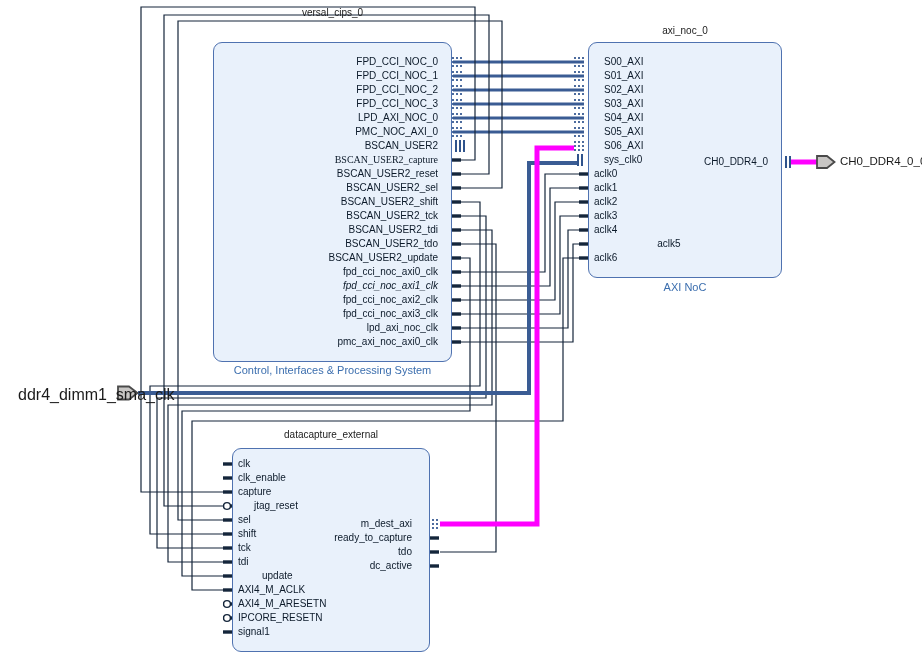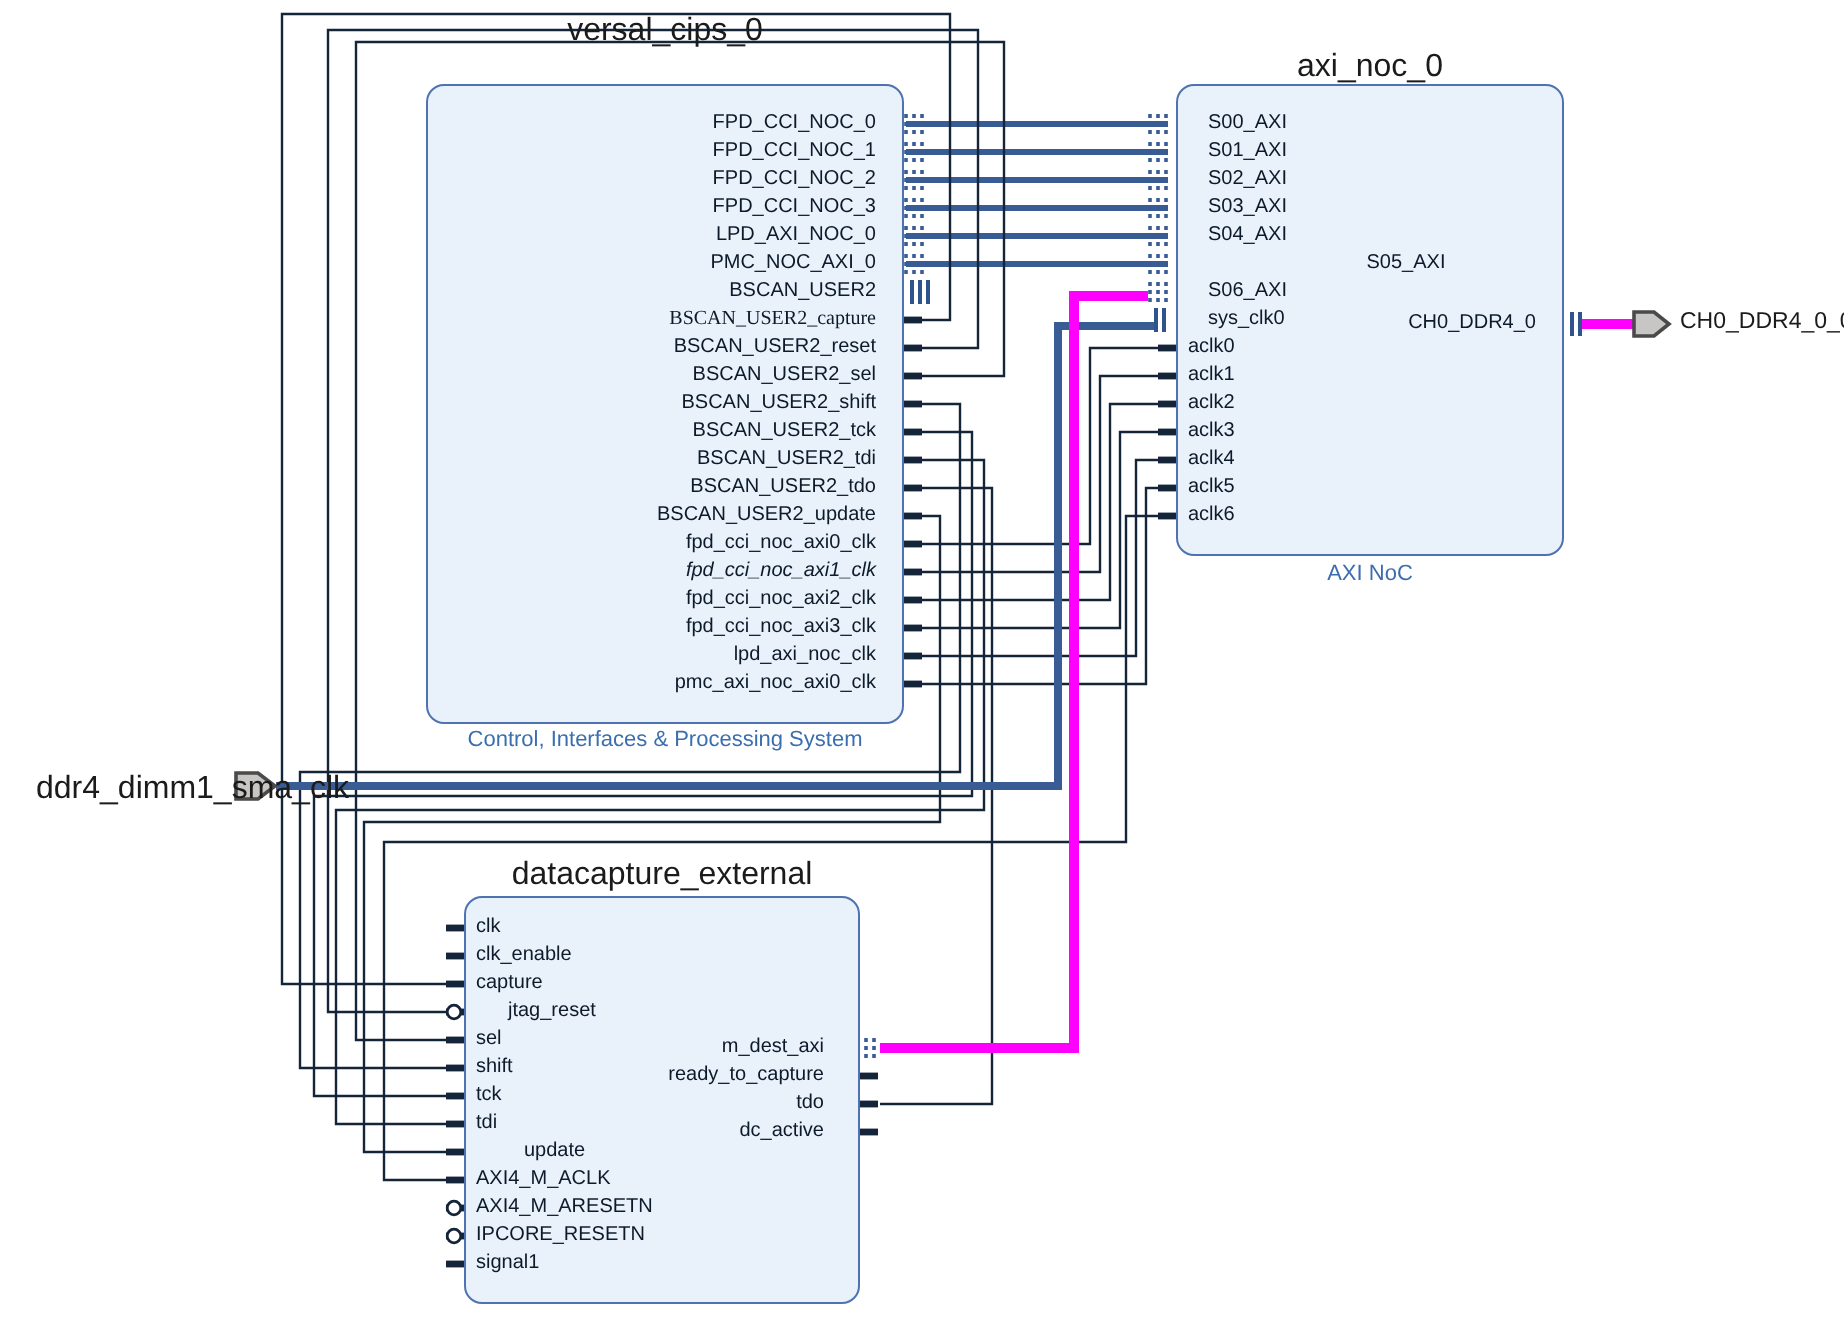--- a/index.html
+++ b/index.html
@@ -1,20 +1,20 @@
 <!DOCTYPE html>
 <html><head>
 <meta charset="utf-8">
 <style>
   html,body{margin:0;padding:0;background:#ffffff;}
   .canvas{position:relative;width:922px;height:669px;background:#ffffff;
           font-family:"Liberation Sans",sans-serif;overflow:hidden;}
   .wire-layer{position:absolute;left:0;top:0;}
   .block-body{position:absolute;background:#e9f1fb;border:1px solid #4f72b0;border-radius:9px;box-sizing:border-box;}
-  .blk-title{position:absolute;text-align:center;font-size:16px;color:#1b1b1b;white-space:nowrap;}
+  .blk-title{position:absolute;text-align:center;font-size:10px;color:#1b1b1b;white-space:nowrap;}
   .blk-caption{position:absolute;text-align:center;font-size:11px;color:#3b6eae;white-space:nowrap;}
   .port-label{position:absolute;height:14px;line-height:14px;font-size:10px;color:#0c1a2a;white-space:nowrap;}
   .ext-label{position:absolute;font-size:16px;color:#1b1b1b;white-space:nowrap;}
   #blk-versal{left:213px;top:42px;width:239px;height:320px;}
   #blk-noc{left:588px;top:42px;width:194px;height:236px;}
   #blk-dc{left:232px;top:448px;width:198px;height:204px;}
   #title-versal{left:213px;top:7px;width:239px;}
   #title-noc{left:588px;top:25px;width:194px;}
   #title-dc{left:232px;top:429px;width:198px;}
   #cap-versal{left:163px;top:364px;width:339px;}
@@ -261,29 +261,29 @@
       <div class="port-label" style="left: 216px; top: 279px; width: 222px; text-align: right; font-style: italic;">fpd_cci_noc_axi1_clk</div>
       <div class="port-label" style="left: 216px; top: 293px; width: 222px; text-align: right;">fpd_cci_noc_axi2_clk</div>
       <div class="port-label" style="left: 216px; top: 307px; width: 222px; text-align: right;">fpd_cci_noc_axi3_clk</div>
       <div class="port-label" style="left: 216px; top: 321px; width: 222px; text-align: right;">lpd_axi_noc_clk</div>
       <div class="port-label" style="left: 216px; top: 335px; width: 222px; text-align: right;">pmc_axi_noc_axi0_clk</div>
       <div class="port-label" style="left: 604px; top: 55px; width: 150px; text-align: left;">S00_AXI</div>
       <div class="port-label" style="left: 604px; top: 69px; width: 150px; text-align: left;">S01_AXI</div>
       <div class="port-label" style="left: 604px; top: 83px; width: 150px; text-align: left;">S02_AXI</div>
       <div class="port-label" style="left: 604px; top: 97px; width: 150px; text-align: left;">S03_AXI</div>
       <div class="port-label" style="left: 604px; top: 111px; width: 150px; text-align: left;">S04_AXI</div>
-      <div class="port-label" style="left: 604px; top: 125px; width: 150px; text-align: center; margin-left: 24px;">S05_AXI</div>
+      <div class="port-label" style="left: 604px; top: 125px; width: 150px; text-align: left;">S05_AXI</div>
       <div class="port-label" style="left: 604px; top: 139px; width: 150px; text-align: left;">S06_AXI</div>
       <div class="port-label" style="left: 604px; top: 153px; width: 150px; text-align: left;">sys_clk0</div>
       <div class="port-label" style="left: 594px; top: 167px; width: 150px; text-align: left;">aclk0</div>
       <div class="port-label" style="left: 594px; top: 181px; width: 150px; text-align: left;">aclk1</div>
       <div class="port-label" style="left: 594px; top: 195px; width: 150px; text-align: left;">aclk2</div>
       <div class="port-label" style="left: 594px; top: 209px; width: 150px; text-align: left;">aclk3</div>
       <div class="port-label" style="left: 594px; top: 223px; width: 150px; text-align: left;">aclk4</div>
-      <div class="port-label" style="left: 594px; top: 237px; width: 150px; text-align: left;">aclk5</div>
+      <div class="port-label" style="left: 594px; top: 237px; width: 150px; text-align: center;">aclk5</div>
       <div class="port-label" style="left: 594px; top: 251px; width: 150px; text-align: left;">aclk6</div>
       <div class="port-label" style="left: 640px; top: 155px; width: 128px; text-align: right;">CH0_DDR4_0</div>
       <div class="port-label" style="left: 238px; top: 457px; width: 170px; text-align: left;">clk</div>
       <div class="port-label" style="left: 238px; top: 471px; width: 170px; text-align: left;">clk_enable</div>
       <div class="port-label" style="left: 238px; top: 485px; width: 170px; text-align: left;">capture</div>
       <div class="port-label" style="left: 238px; top: 499px; width: 170px; text-align: left; margin-left: 16px;">jtag_reset</div>
       <div class="port-label" style="left: 238px; top: 513px; width: 170px; text-align: left;">sel</div>
       <div class="port-label" style="left: 238px; top: 527px; width: 170px; text-align: left;">shift</div>
       <div class="port-label" style="left: 238px; top: 541px; width: 170px; text-align: left;">tck</div>
       <div class="port-label" style="left: 238px; top: 555px; width: 170px; text-align: left;">tdi</div>

